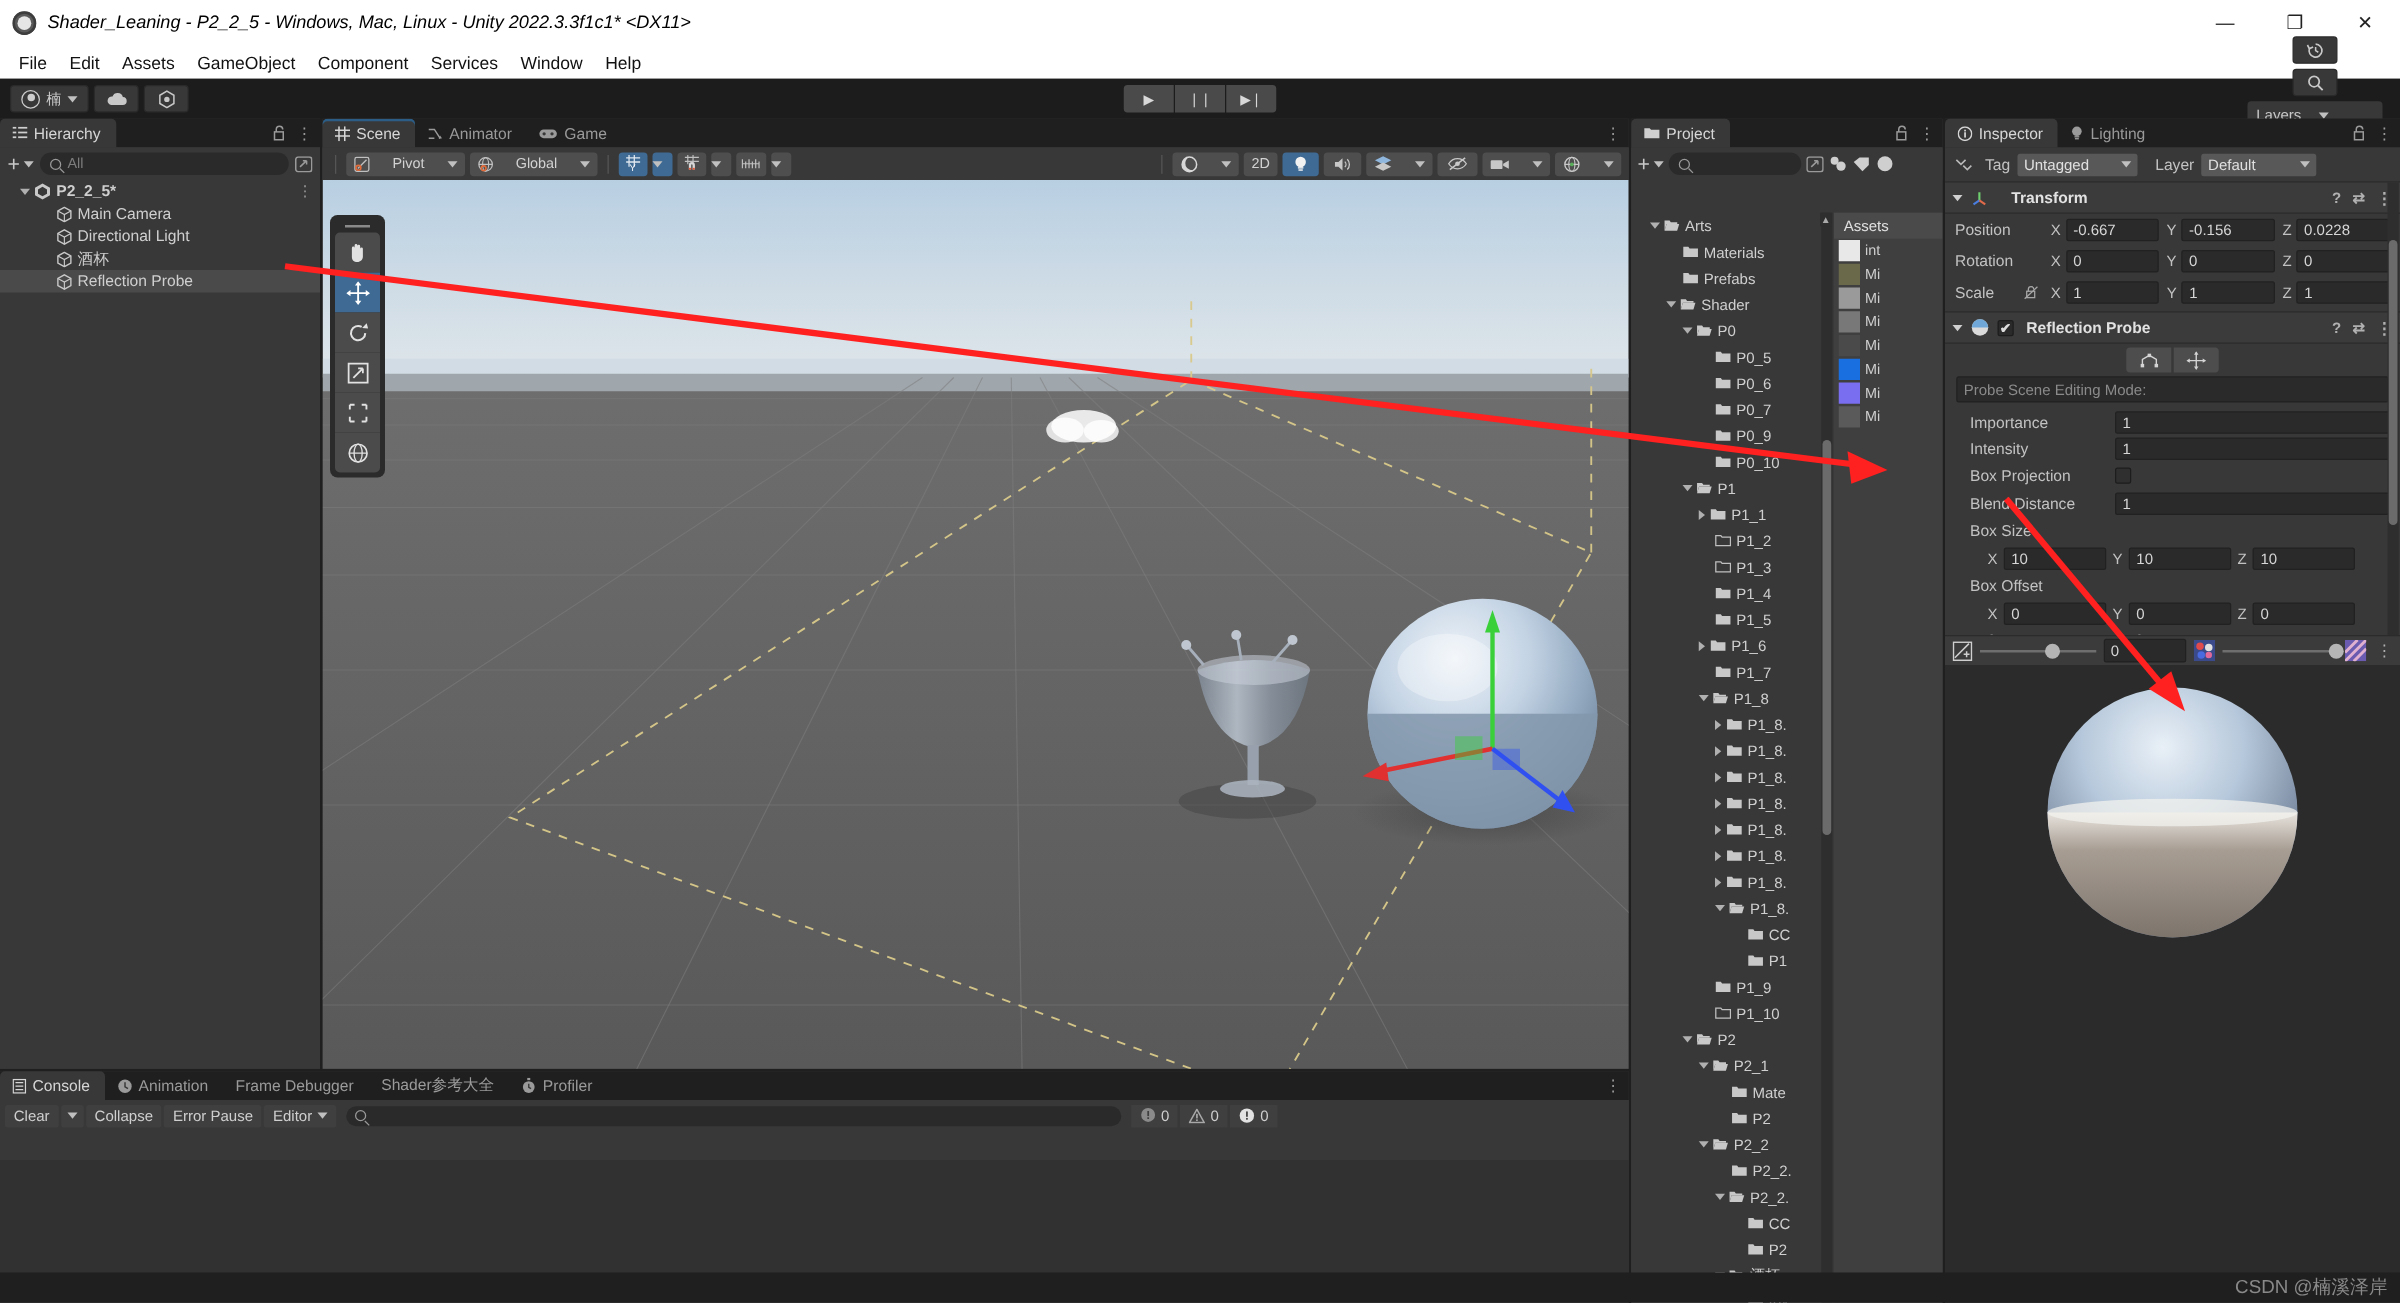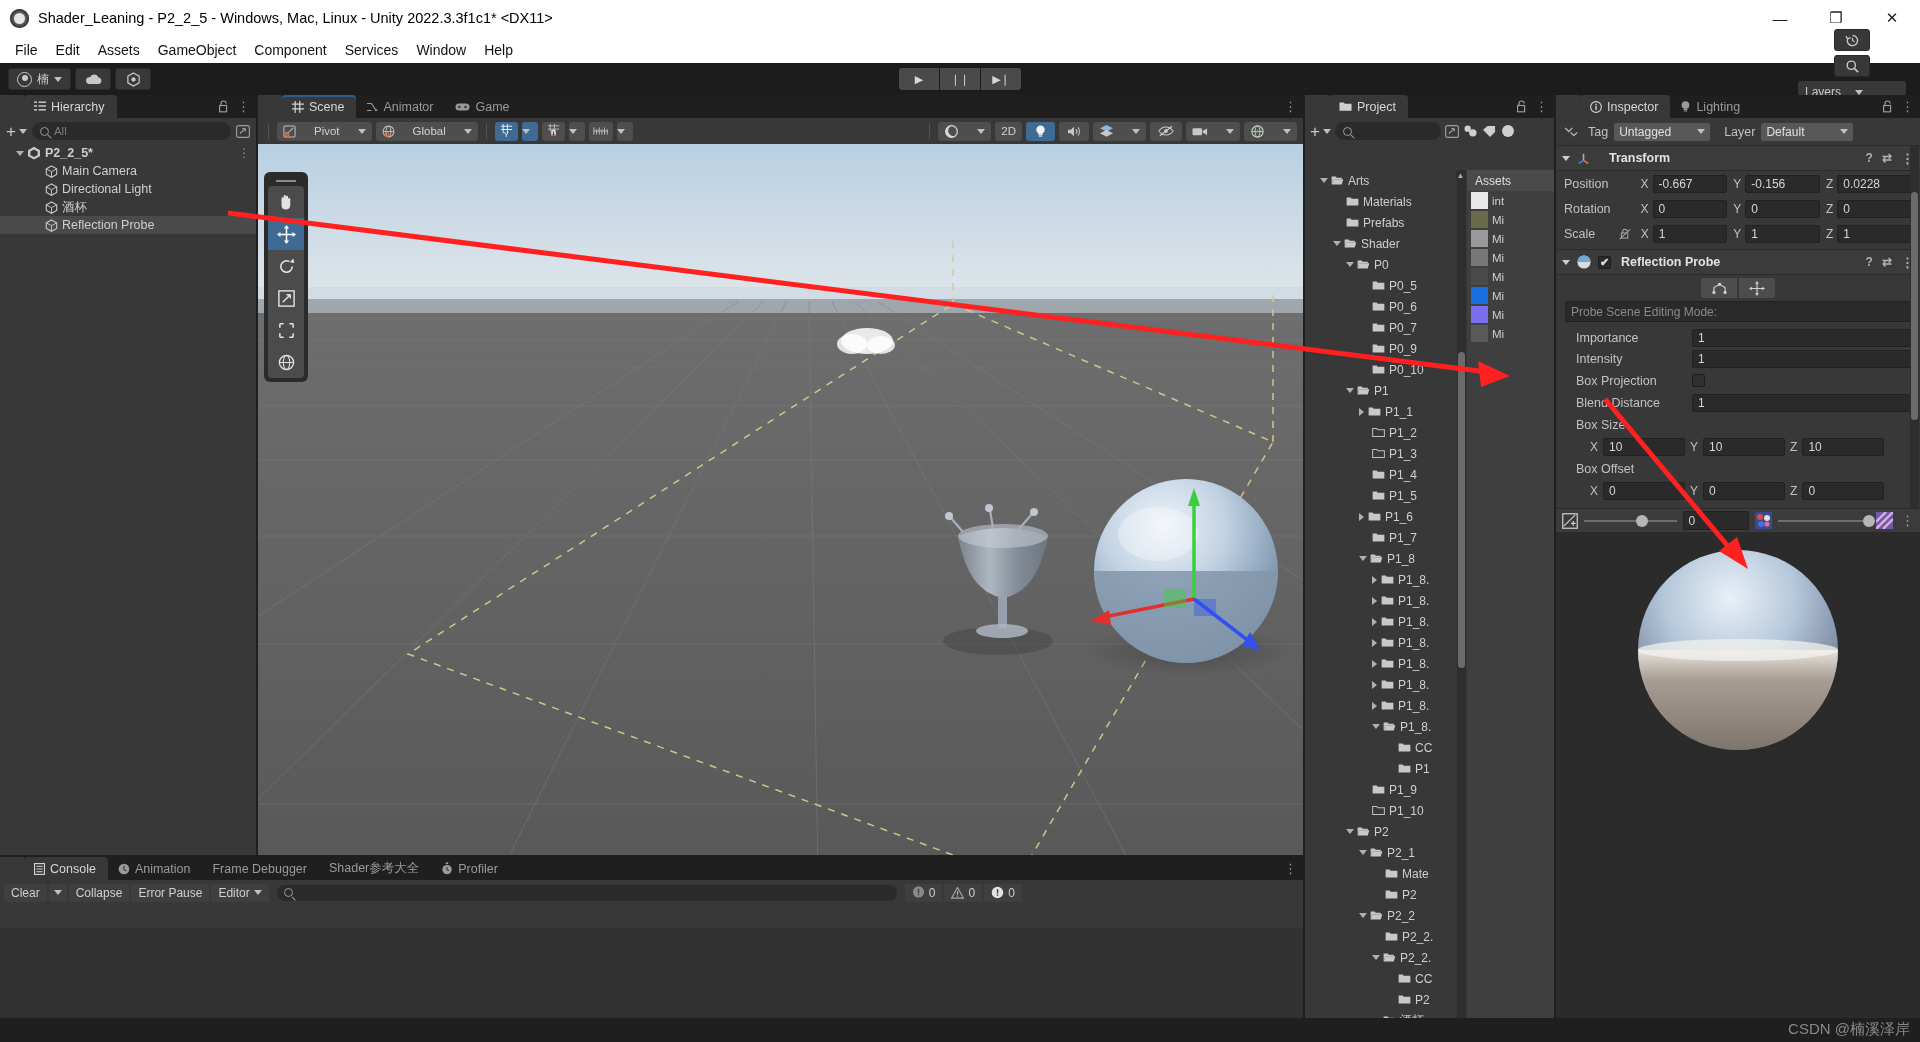--- a/index.html
+++ b/index.html
@@ -21,21 +21,21 @@
   }
   .title-icon {
     width: 19px; height: 19px; border-radius: 50%;
     background: #5a5a5a; margin-right: 9px; position: relative;
     box-shadow: inset 0 0 0 2px #3d3d3d;
   }
   .title-icon::after {
     content:""; position:absolute; left:4px; top:4px; width:11px; height:11px;
     background:#fff; border-radius:50%; opacity:.85;
   }
-  .title-text { white-space: nowrap; }
+  .title-text { white-space: nowrap; font-style: italic; }
   .win-ctrls { position: absolute; right: 0; top: 0; height: 36px; display: flex; }
   .win-btn {
     width: 56px; height: 36px; display: flex; align-items: center; justify-content: center;
     font-size: 15px; color: #222;
   }
 
   
   .menubar {
     height: 27px; background: #fff; display: flex; align-items: center;
     padding-left: 6px; font-size: 14px; color: #111;
@@ -67,21 +67,21 @@
   }
   .caret { width:0;height:0;border-left:4px solid transparent;border-right:4px solid transparent;border-top:5px solid #c0c0c0; }
   .avatar-circle {
     width:15px;height:15px;border-radius:50%;border:1.6px solid #ccc;position:relative;
   }
   .avatar-circle::after{content:"";position:absolute;left:3.5px;top:2.5px;width:6px;height:6px;border-radius:50%;background:#ccc;}
 
   
   .workspace { position: absolute; left:0; top:95px; width:1920px; height:947px; background:#1f1f1f; }
 
-  .panel { position: absolute; background: #383838; padding-left: 24px; }
+  .panel { position: absolute; background: #383838; }
   .panel-tabs {
     height: 23px; background: #1f1f1f; display: flex; align-items: stretch; position: relative;
   }
   .ptab {
     display: flex; align-items: center; gap: 5px; padding: 0 12px 0 10px;
     font-size: 12.5px; color: #9a9a9a; background: transparent; border-radius: 4px 4px 0 0;
   }
   .ptab.active { background: #383838; color: #d6d6d6; }
   .ptab.active.blue { box-shadow: inset 0 2px 0 #2c5d87; }
   .tab-actions { position: absolute; right: 6px; top: 0; height: 23px; display: flex; align-items: center; gap: 8px; color: #9a9a9a; }

